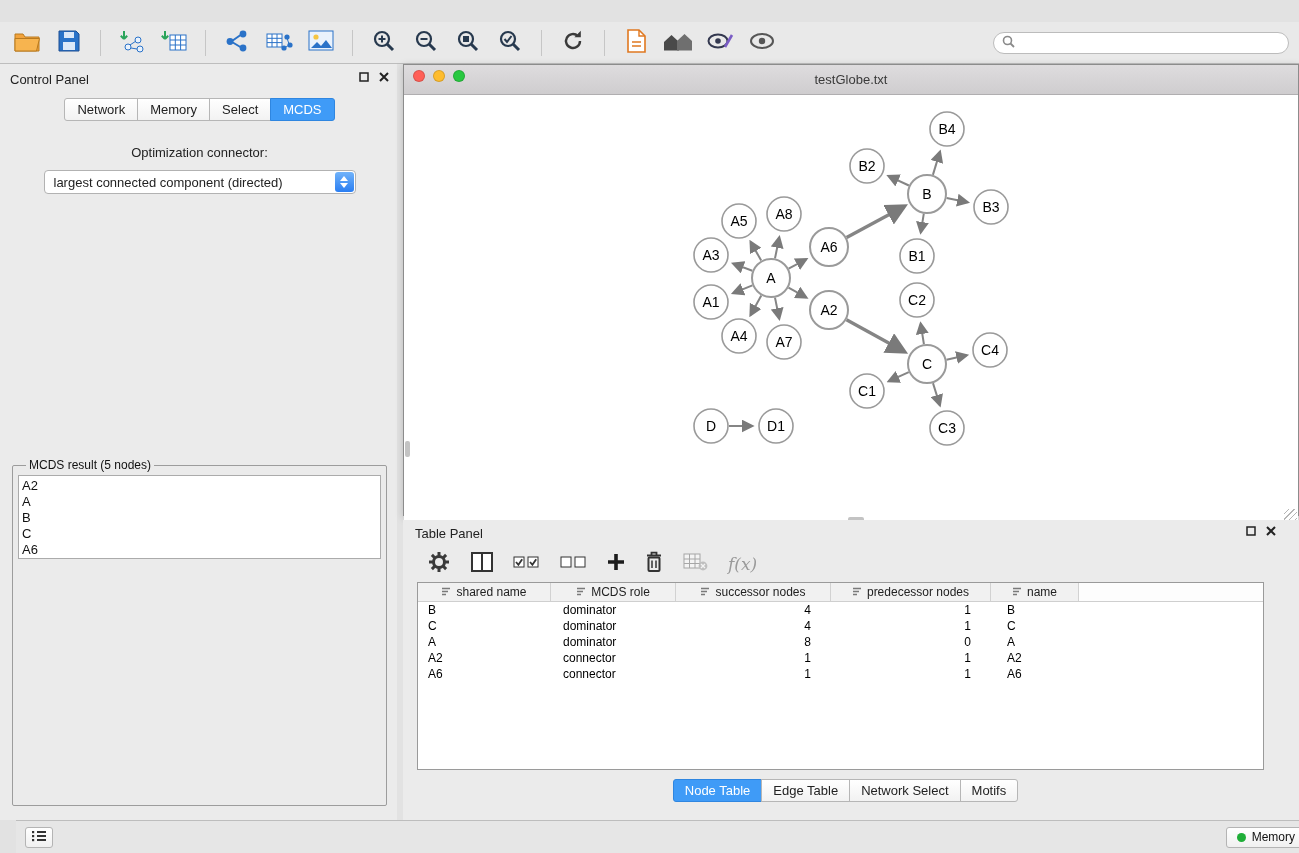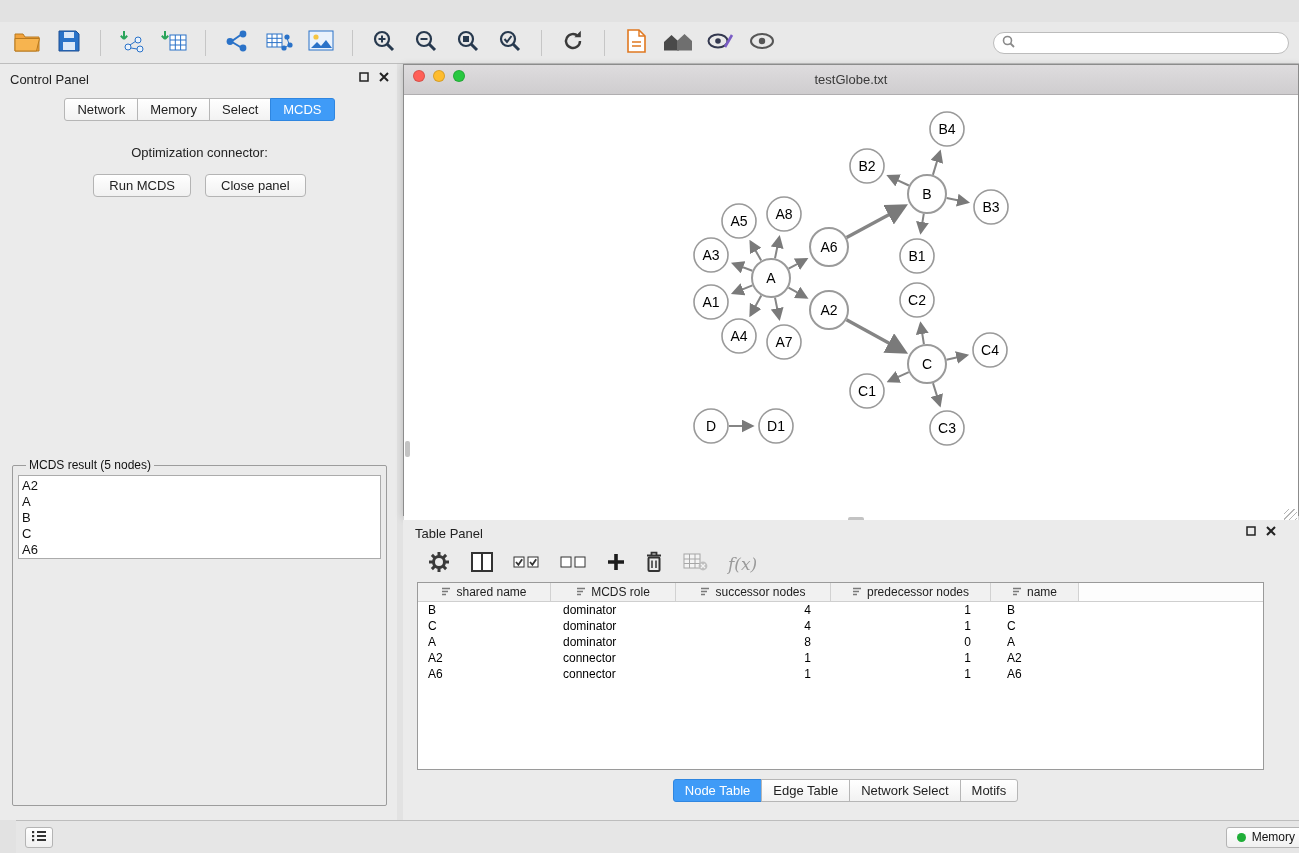--- a/index.html
+++ b/index.html
@@ -312,23 +312,26 @@
           </span>
       </div>
     </div>
     <div class="ctabs">
         <div class="ctab">Network</div>
         <div class="ctab">Memory</div>
         <div class="ctab">Select</div>
         <div class="ctab active">MCDS</div>
       </div>
     <div class="opt-label">Optimization connector:</div>
-    <div class="cbuttons">
-      <button class="btn">Run MCDS</button>
-      <button class="btn">Close panel</button>
+    <div class="combo">
+      <span>largest connected component (directed)</span>
+      <span class="combo-stepper">
+        <span class="chev-up"></span>
+          <span class="chev-down"></span>
+      </span>
     </div>
     <div class="cp-spacer"></div>
     <fieldset class="result-fieldset">
       <legend>MCDS result (5 nodes)</legend>
       <div class="result-list">
           <div class="result-item">A2</div>
           <div class="result-item">A</div>
           <div class="result-item">B</div>
           <div class="result-item">C</div>
           <div class="result-item">A6</div>

